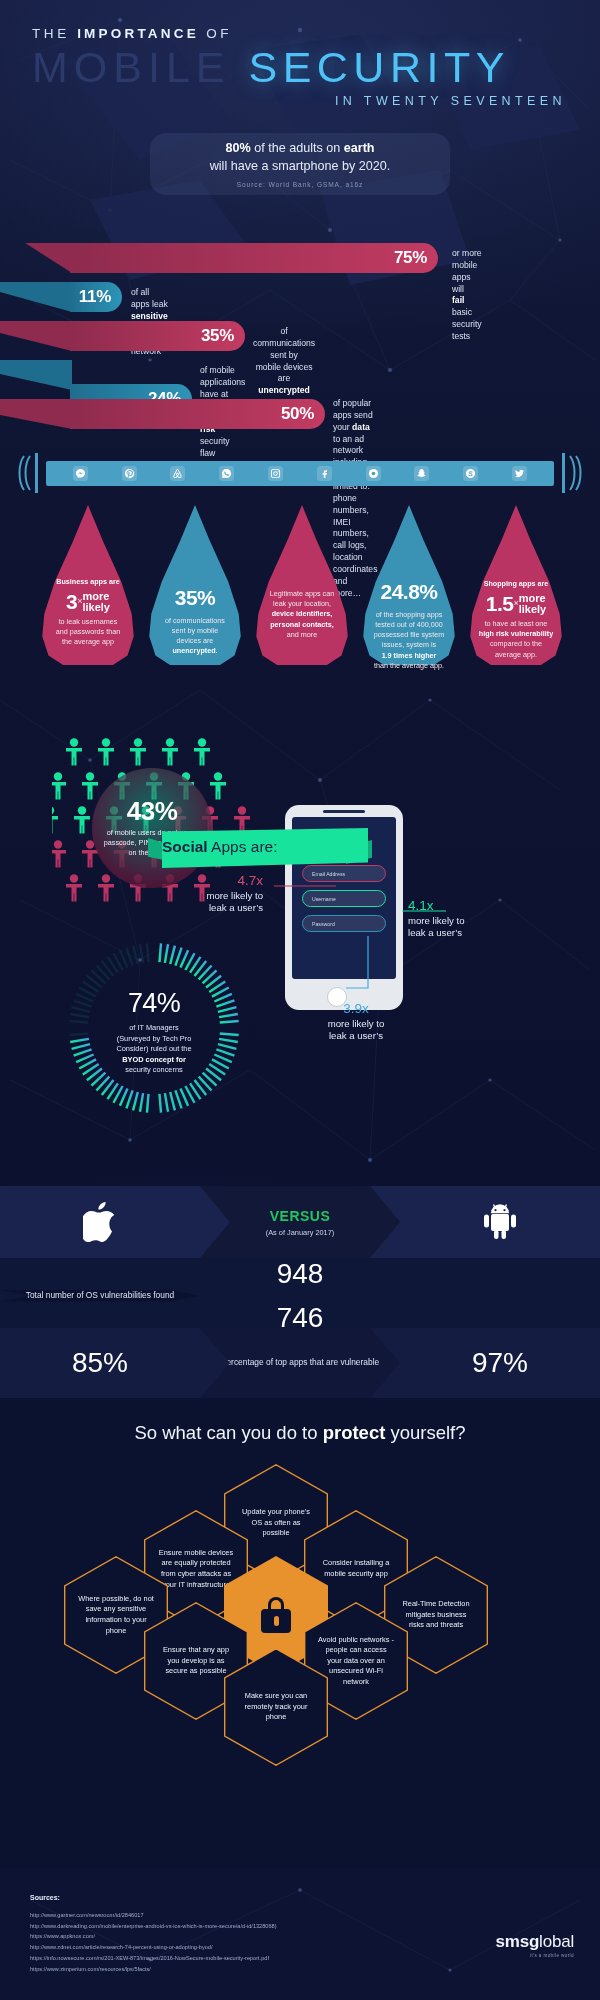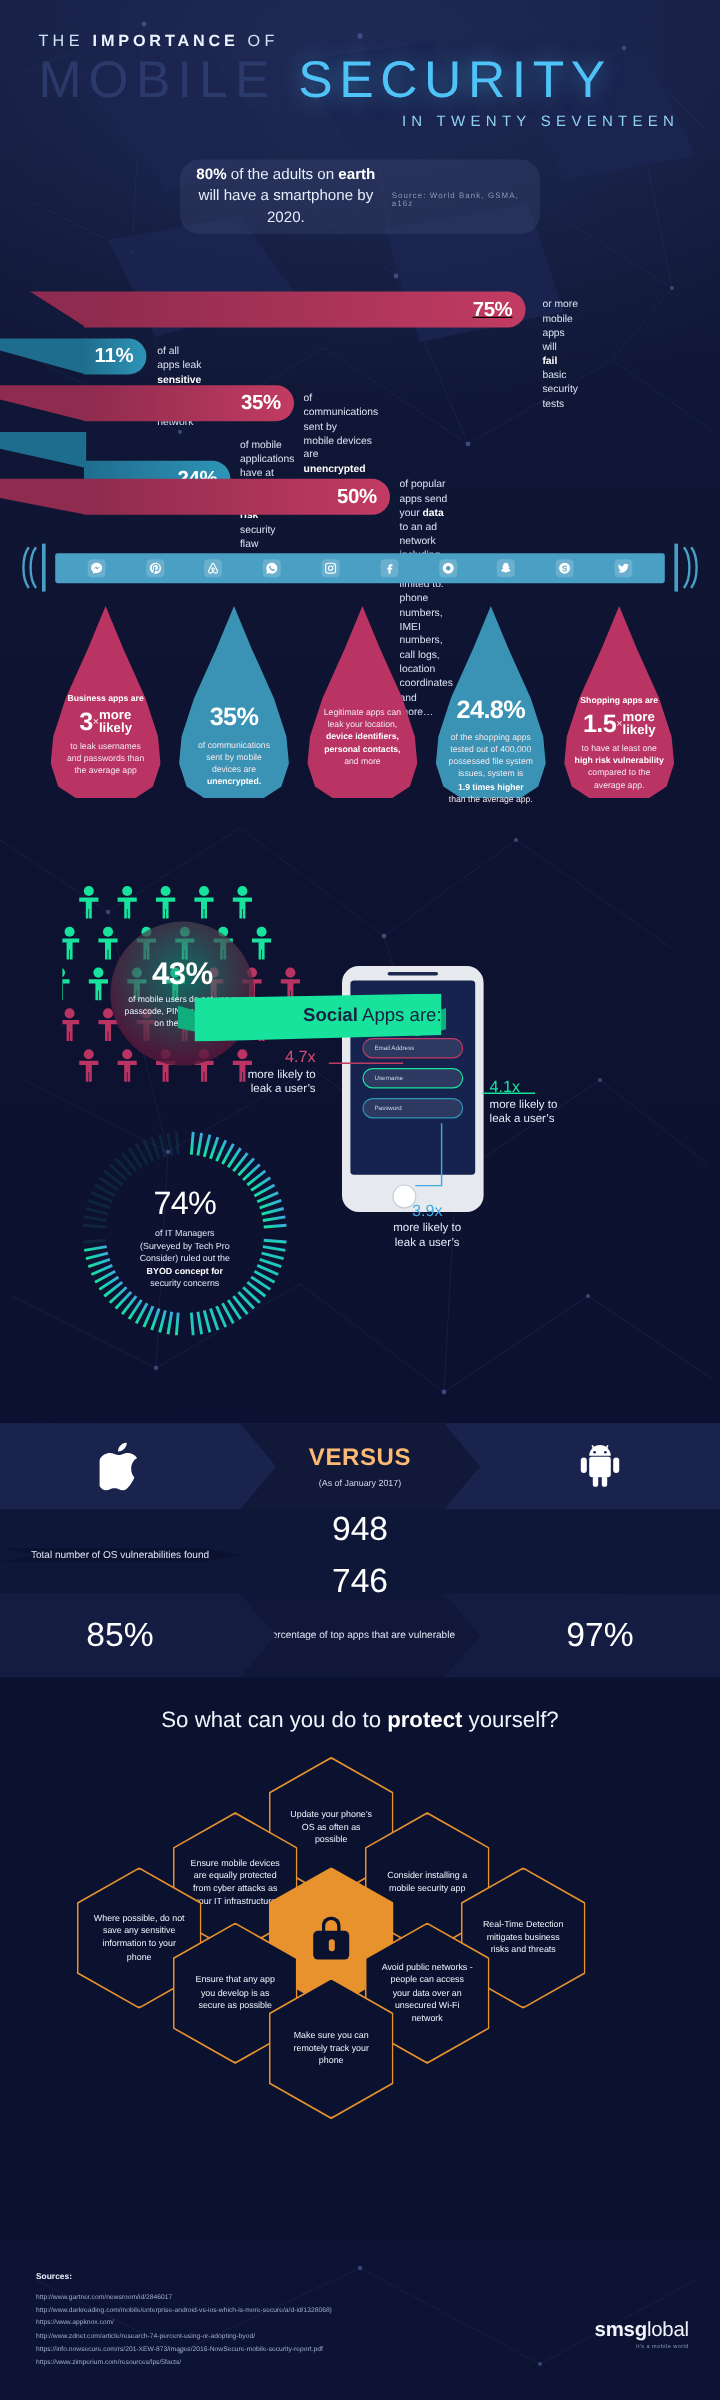--- a/index.html
+++ b/index.html
@@ -32,21 +32,21 @@
     white-space:nowrap;
   }
   .hdr .l2 .mob { color:#2c3a6b; }
   .hdr .l2 .sec { color:#4fc3f7; text-shadow:0 0 18px rgba(79,195,247,.55); font-weight:400; letter-spacing:5.5px; }
   .hdr .l3 { margin-top:3px; font-size:12.5px; letter-spacing:4.4px; color:#8fd3f0; text-align:right; padding-right:34px; font-weight:300;}
 
   
   .statbox {
     position:absolute; left:150px; top:133px; width:300px; height:62px;
     background:rgba(120,140,190,.13); border-radius:16px;
-    display:flex; flex-direction:row; align-items:center; justify-content:center;
+    display:flex; flex-direction:column; align-items:center; justify-content:center;
   }
   .statbox .t1 { font-size:12.6px; color:#e6ecf8; line-height:1.42; text-align:center; font-weight:300; }
   .statbox .t1 b { font-weight:700; color:#fff; }
   .statbox .src { margin-top:6px; font-size:6.6px; letter-spacing:.9px; color:#8b97b8; }
 
   
   .bars { position:absolute; left:0; top:243px; width:600px; height:200px; }
   .barrow { position:absolute; left:0; height:30px; }
   .tail { position:absolute; left:0; top:0; height:30px; }
   .bar {
@@ -112,21 +112,21 @@
   .pspk { position:absolute; left:38px; top:5px; width:42px; height:3px; background:#1c2a4d; border-radius:2px; }
   .phome { position:absolute; left:42px; bottom:3px; width:20px; height:20px; border-radius:50%;
            border:1.6px solid #c3ccd4; background:#fff; }
   .field { position:absolute; left:10px; width:84px; height:17px; border-radius:9px;
            background:rgba(255,255,255,.10); display:flex; align-items:center; padding-left:9px; }
   .field span { font-size:5.2px; color:#cfd8ea; }
   .ribbon { position:absolute; left:148px; top:828px; width:222px; height:40px; }
   .ribbon .main {
     position:absolute; left:14px; top:0; width:206px; height:40px; background:#17e39d;
     clip-path: polygon(0 9%, 100% 0, 100% 86%, 0 100%);
-    display:flex; align-items:center; justify-content:flex-end;
+    display:flex; align-items:center; justify-content:flex-start;
   }
   .ribbon .main span { font-size:15.5px; color:#17233f; font-weight:300; margin-top:-2px;}
   .ribbon .main span b { font-weight:700; }
   .ribbon .fl, .ribbon .fr { position:absolute; width:26px; height:24px; background:#0fae7c; }
   .ribbon .fl { left:0; top:10px; clip-path:polygon(0 0,100% 32%,100% 100%,0 78%); }
   .ribbon .fr { right:-2px; top:12px; clip-path:polygon(0 30%,100% 0,100% 74%,0 100%); }
   .callout { position:absolute; font-size:9.6px; line-height:1.32; font-weight:300; color:#e3eaf6; }
   .callout .v { font-size:13.5px; font-weight:400; display:block; }
 
   
@@ -140,21 +140,21 @@
   .vs { position:absolute; left:0; top:1186px; width:600px; }
   .vsrow { position:relative; width:600px; display:flex; }
   .vsrow .cell { flex:1; display:flex; flex-direction:column; align-items:center; justify-content:center; }
   .r-head { height:72px; background:#19234d; }
   .r-a { height:70px; background:#0f1738;flex-direction:column; }
   .r-b { height:70px; background:#141c42; }
   .vsmid { width:200px; position:relative; z-index:2;}
   .vsmid.dark { background:#111838; clip-path:polygon(0 0,85% 0,100% 50%,85% 100%,0 100%,15% 50%); }
   .vsmid.dark2 { background:#0b1230; clip-path:polygon(0 0,85% 0,100% 50%,85% 100%,0 100%,15% 50%); }
   .vsmid.dark3 { background:#101739; clip-path:polygon(0 0,85% 0,100% 50%,85% 100%,0 100%,15% 50%); }
-  .vstitle { font-size:20px; font-weight:700; color:#fdba74; letter-spacing:.5px; font-family:"Liberation Sans Narrow","Liberation Sans",sans-serif; }
+  .vstitle { font-size:14px; font-weight:700; color:#22c55e; letter-spacing:.5px; font-family:"Liberation Sans Narrow","Liberation Sans",sans-serif; }
   .vssub { margin-top:4px; font-size:7.4px; color:#cdd6ea; font-weight:300;}
   .vsnum { font-size:28px; font-weight:300; color:#fff; letter-spacing:0; }
   .vslab { font-size:8.4px; line-height:1.38; color:#dbe3f2; text-align:center; font-weight:300;}
 
   
   .protect { position:absolute; left:0; top:1398px; width:600px; height:470px;
              background:#0b1230; }
   .ptitle { position:absolute; left:0; top:24px; width:600px; text-align:center;
             font-size:18.5px; color:#f0f4fb; font-weight:300; }
   .ptitle b { font-weight:700; color:#fff; }
@@ -253,21 +253,21 @@
     </div>
     <div class="src">Source: World Bank, GSMA, a16z</div>
   </div>
 
   <div class="bars">
 
     <div class="barrow" style="top:0;">
       <svg class="tail" style="width:72px;" viewBox="0 0 72 30" preserveAspectRatio="none">
           <polygon points="0,-52 72,0 72,30 0,-16" fill="#8e2b4e"></polygon>
         </svg>
-      <div class="bar c-pink" style="width:368px;text-decoration:underline;">
+      <div class="bar c-pink" style="width:368px;">
           <span class="pct">75%</span>
         </div>
       <div class="blabel" style="left:452px; top:5px;">
         <span>or more mobile apps will</span><br><b>fail</b><span> basic security tests</span>
       </div>
     </div>
 
     <div class="barrow" style="top:39px;">
       <svg class="tail" style="width:72px;" viewBox="0 0 72 30" preserveAspectRatio="none">
           <polygon points="0,-32 72,0 72,30 0,10" fill="#1f6d8e"></polygon>
@@ -280,21 +280,21 @@
       </div>
     </div>
 
     <div class="barrow" style="top:78px;">
       <svg class="tail" style="width:72px;" viewBox="0 0 72 30" preserveAspectRatio="none">
           <polygon points="0,-30 72,0 72,30 0,12" fill="#8e2b4e"></polygon>
         </svg>
       <div class="bar c-pink" style="width:175px;">
           <span class="pct">35%</span>
         </div>
-      <div class="blabel" style="left:253px; top:5px;">
+      <div class="blabel" style="left:253px; top:5px;text-align:center;">
         <span>of communications sent by</span><br><span>mobile devices are </span><b>unencrypted</b>
       </div>
     </div>
 
     <div class="barrow" style="top:117px;">
       <svg class="tail" style="width:72px;" viewBox="0 0 72 30" preserveAspectRatio="none">
           <polygon points="0,-28 72,0 72,30 0,14" fill="#1f6d8e"></polygon>
         </svg>
       <div class="bar c-blue" style="width:122px;margin-top:24px;">
           <span class="pct">24%</span>

